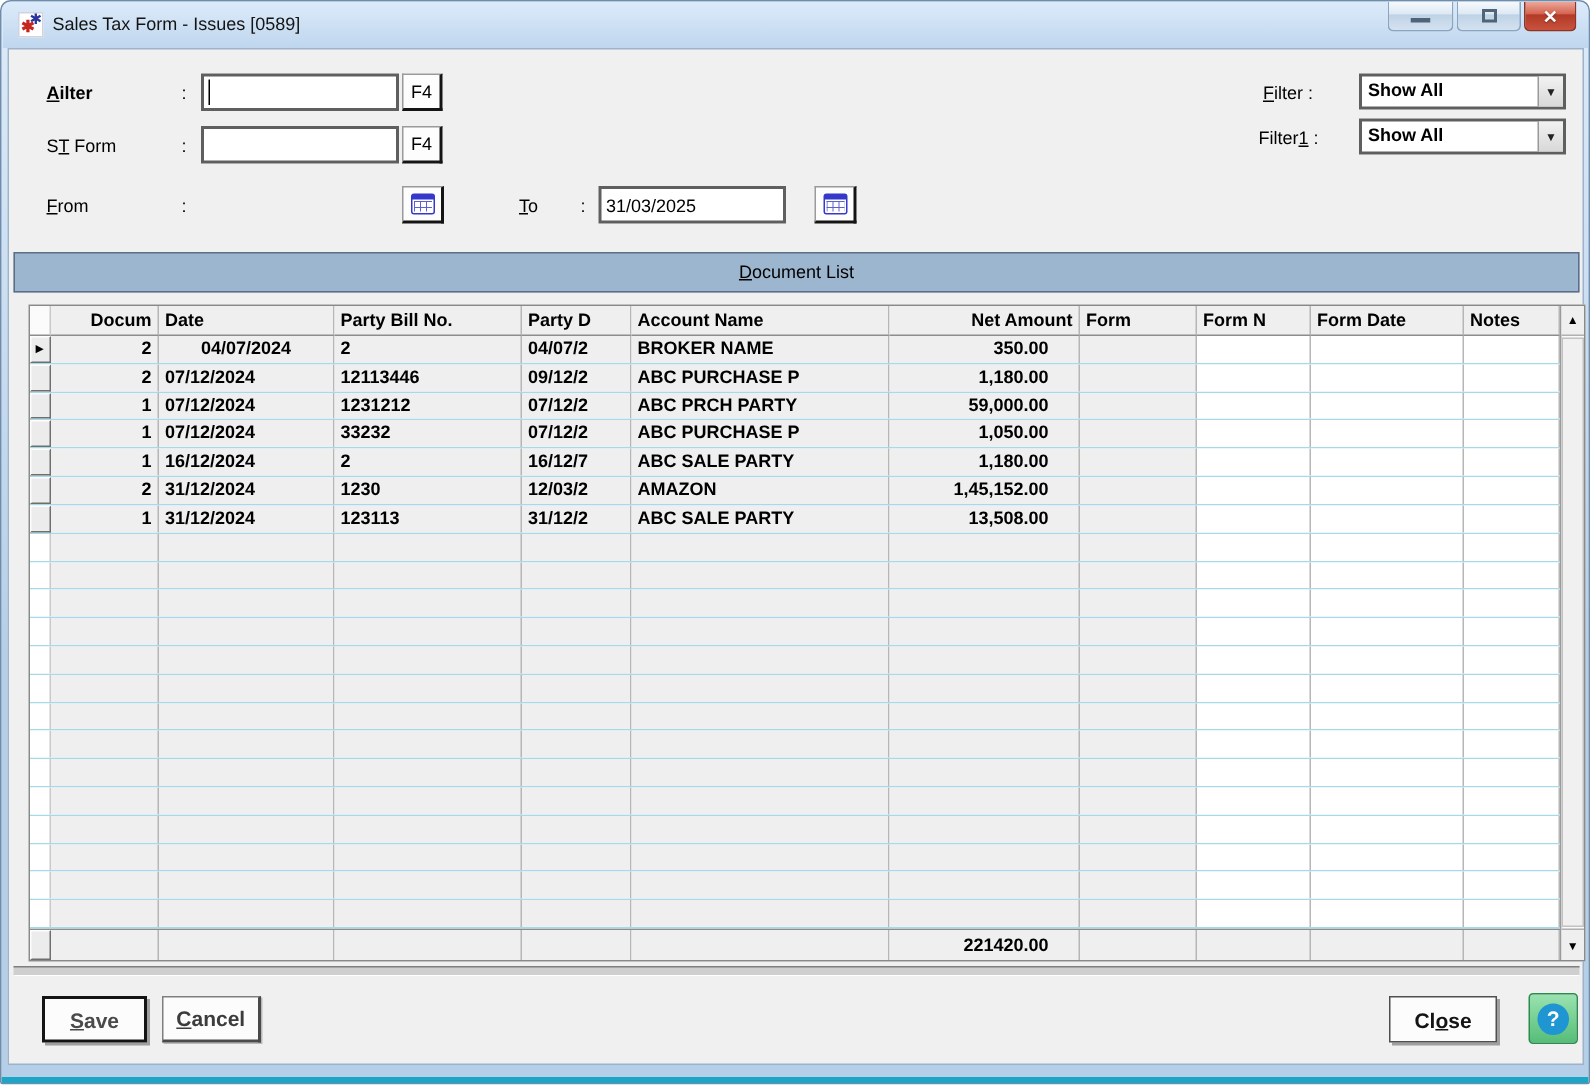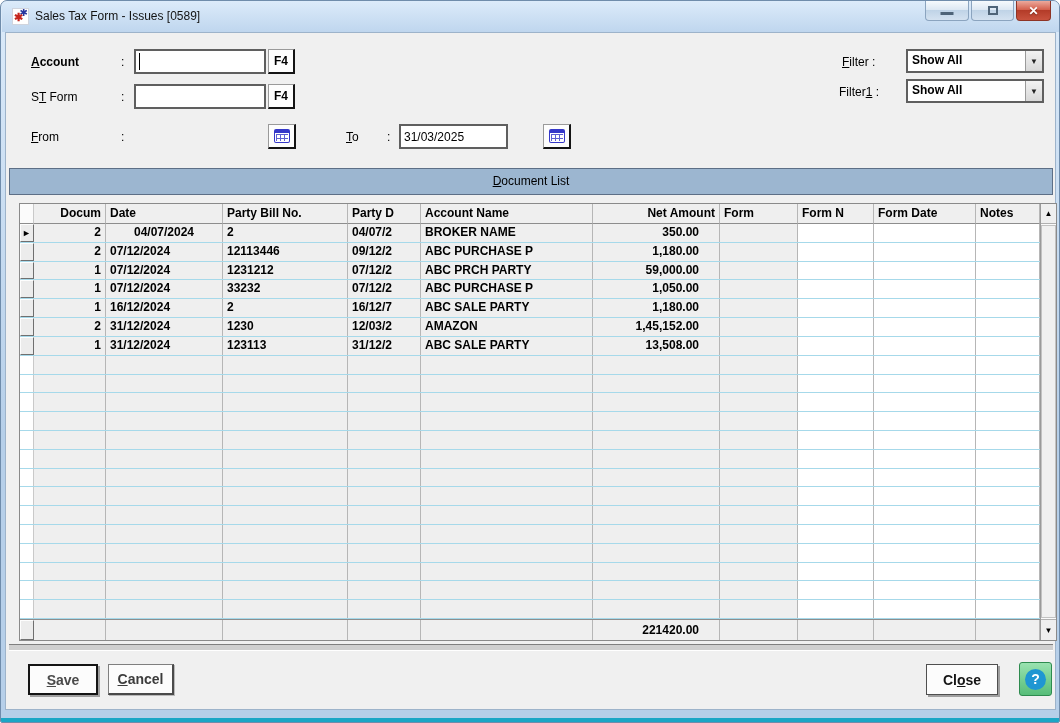--- a/index.html
+++ b/index.html
@@ -22,21 +22,21 @@
   .wbtn.min{width:44px}.wbtn.rst{width:43px}
   .wbtn.cls{width:35px;background:linear-gradient(#eda globalThis,#e8a395);background:linear-gradient(#eca99c,#d4614e 45%,#b23a27 46%,#c8523e);border-color:#8e3425;}
   .g-min{position:absolute;left:50%;top:11px;transform:translateX(-50%);width:13px;height:3px;background:#4f6478;}
   .g-rst{position:absolute;left:50%;top:5px;transform:translateX(-50%);width:10px;height:9px;border:2px solid #4f6478;background:transparent;}
   .g-cls{position:absolute;left:0;right:0;top:3px;text-align:center;color:#fff;font-size:12px;font-weight:bold;text-shadow:0 1px 1px #7a2619;}
   
   .lbl{position:absolute;font-size:12px;color:#000;white-space:nowrap;}
   .ak{text-decoration:underline;}
   .tin{position:absolute;height:25px;border:2px solid #5f5f5f;background:#fff;font:12px "Liberation Sans",sans-serif;padding:0 3px;}
   .sqbtn{position:absolute;background:#fdfdfd;border:1px solid #9a9a9a;border-right:2px solid #141414;border-bottom:2px solid #141414;
-    font-weight:bold;font-size:12px;text-align:center;cursor:default;display:flex;align-items:center;justify-content:center;}
+    font-weight:normal;font-size:12px;text-align:center;cursor:default;display:flex;align-items:center;justify-content:center;}
   .caret{position:absolute;width:1px;height:17px;background:#000;}
   .cal{width:16px;height:14px;border:1px solid var(--calendar-blue,#3538c9);border-top:4px solid var(--calendar-blue,#3538c9);border-radius:2px;background:
     linear-gradient(#fff,#fff) , #fff;position:relative;}
   .cal::before{content:"";position:absolute;left:1px;right:1px;top:1px;bottom:1px;
     background-image:linear-gradient(to right,var(--calendar-blue,#3538c9) 1px,transparent 1px),linear-gradient(to bottom,var(--calendar-blue,#3538c9) 1px,transparent 1px);
     background-size:4px 4px;opacity:.8;}
   .ddl{position:absolute;width:138px;height:24px;border:2px solid #5f5f5f;background:#fff;}
   .ddl-val{position:absolute;left:4px;top:2px;font-size:12px;font-weight:bold;}
   .ddl-btn{position:absolute;right:0;top:0;bottom:0;width:17px;background:linear-gradient(#f2f2f2,#d8d8d8);
     border-left:1px solid #9a9a9a;display:flex;align-items:center;justify-content:center;font-size:8px;color:#222;}
@@ -96,40 +96,40 @@
         <div class="g-min"></div>
       </div>
     <div class="wbtn rst">
         <div class="g-rst"></div>
       </div>
     <div class="wbtn cls">
         <div class="g-cls">✕</div>
       </div>
   </div>
 
-  <div class="lbl" style="left:30px;top:54px;font-weight:bold"><span></span><span class="ak">A</span><span>ccount</span></div>
+  <div class="lbl" style="left:30px;top:54px;font-weight:bold"><span></span><span class="ak">A</span><span>ilter</span></div>
   <div class="lbl" style="left:120px;top:54px">:</div>
   <input class="tin" style="left: 133px; top: 48px; width: 132px;" value="">
   <div class="caret" style="left:138px;top:52px"></div>
   <div class="sqbtn" style="left:267px;top:48px;width:27px;height:25px">F4</div>
 
   <div class="lbl" style="left:30px;top:89px"><span>S</span><span class="ak">T</span><span> Form</span></div>
   <div class="lbl" style="left:120px;top:89px">:</div>
   <input class="tin" style="left: 133px; top: 83px; width: 132px;" value="">
   <div class="sqbtn" style="left:267px;top:83px;width:27px;height:25px">F4</div>
 
   <div class="lbl" style="left:30px;top:129px"><span></span><span class="ak">F</span><span>rom</span></div>
   <div class="lbl" style="left:120px;top:129px">:</div>
   <div class="sqbtn" style="left:267px;top:123px;width:28px;height:25px">
       <div class="cal"></div>
     </div>
 
   <div class="lbl" style="left:345px;top:129px"><span></span><span class="ak">T</span><span>o</span></div>
   <div class="lbl" style="left:386px;top:129px">:</div>
-  <input class="tin" style="left: 398px; top: 123px; width: 109px;" value="31/03/2025">
+  <input class="tin" style="left: 398px; top: 123px; width: 125px;" value="31/03/2025">
   <div class="sqbtn" style="left:542px;top:123px;width:28px;height:25px">
       <div class="cal"></div>
     </div>
 
   <div class="lbl" style="left:841px;top:54px"><span></span><span class="ak">F</span><span>ilter :</span></div>
   <div class="ddl" style="left:905px;top:48px">
     <span class="ddl-val">Show All</span>
     <span class="ddl-btn">
         <span>▼</span>
       </span>

